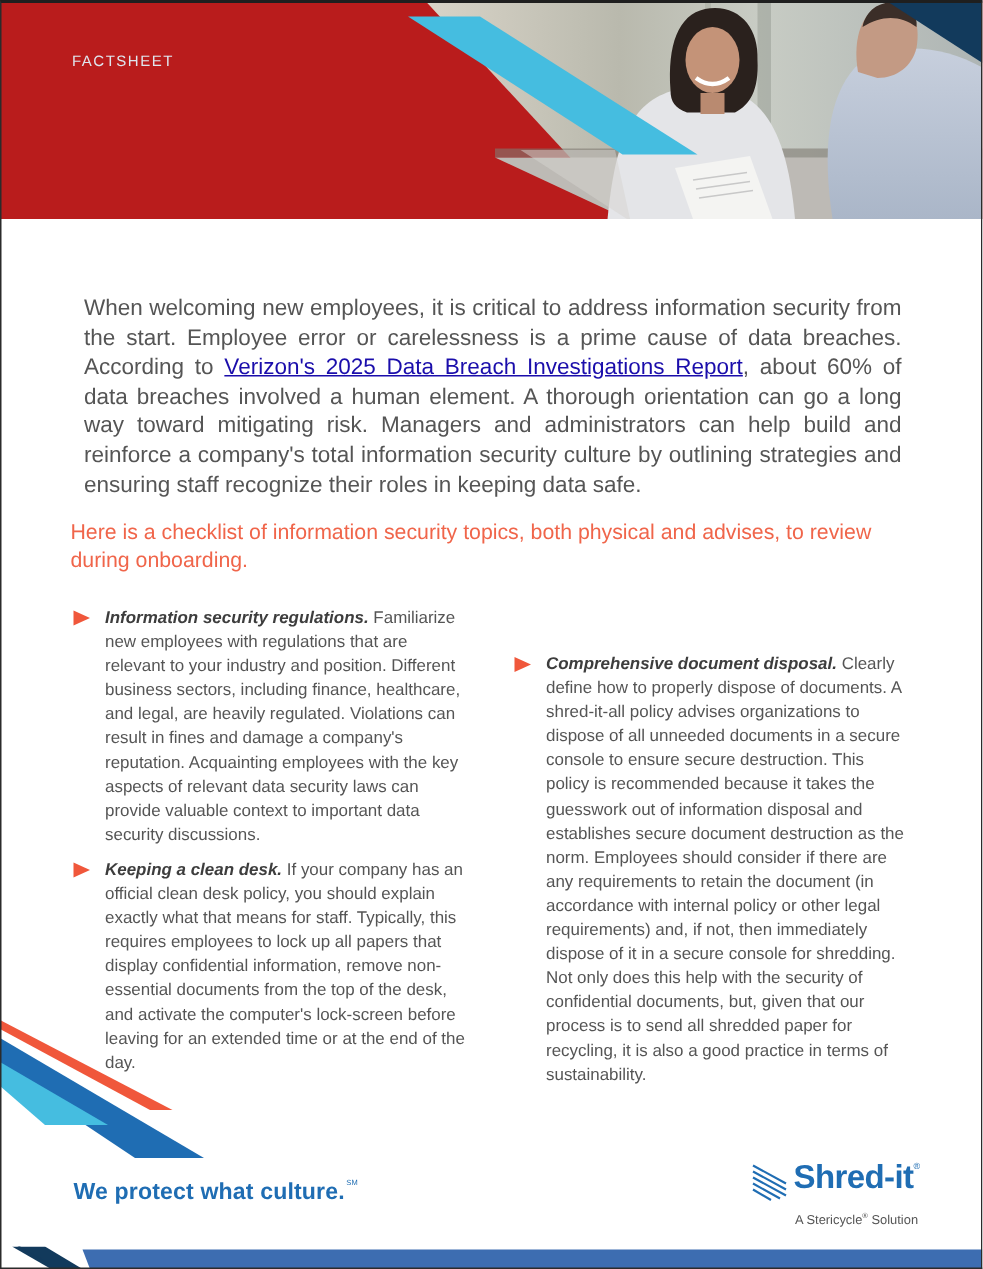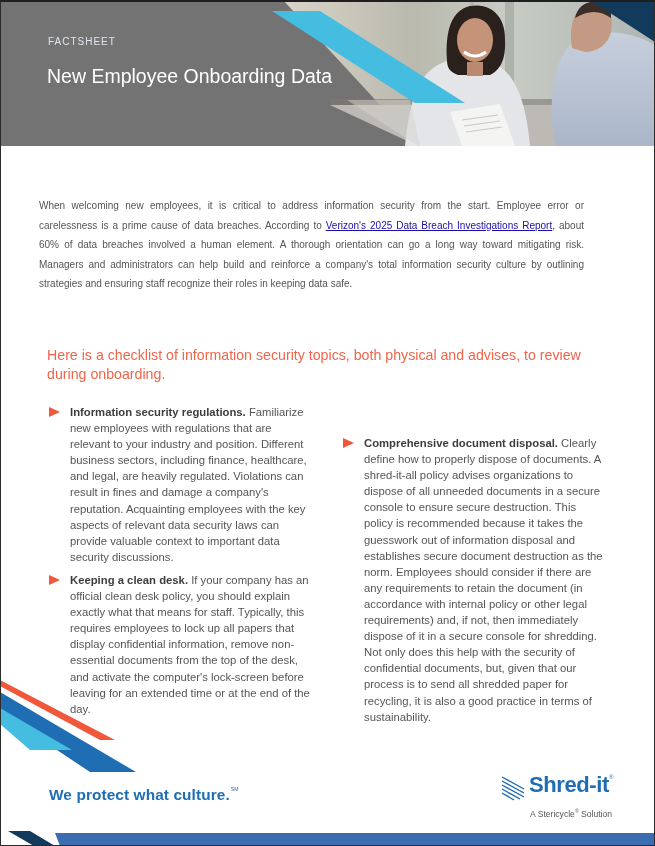--- a/index.html
+++ b/index.html
@@ -2,36 +2,36 @@
 <html><head>
   <meta charset="utf-8">
   <style>
     * { margin: 0; padding: 0; box-sizing: border-box; }
     html, body { width: 655px; height: 846px; overflow: hidden; background: #ffffff; }
     body { position: relative; font-family: "Liberation Sans", "DejaVu Sans", sans-serif; color: #4d4d4d; }
 
     .page-frame { position: absolute; inset: 0; border: 1px solid #2b2b2b; border-top: 2px solid #1f1f1f; pointer-events: none; z-index: 20; }
 
     
-    .header { position: absolute; left: 0; top: 0; width: 655px; height: 146px; background: #737373; overflow: hidden; }
+    .header { position: absolute; left: 0; top: 0; width: 655px; height: 146px; background: #b91c1c; overflow: hidden; }
     .header-photo { position: absolute; left: 0; top: 0; width: 655px; height: 146px; }
     .eyebrow { position: absolute; left: 48px; top: 36px; font-size: 10px; letter-spacing: 1px; color: #dfe6ee; }
     .title { position: absolute; left: 47px; top: 64px; width: 330px; font-size: 19.5px; line-height: 25px; color: #ffffff; font-weight: normal; }
 
     
-    .intro { position: absolute; left: 39px; top: 196px; width: 545px; font-size: 10px; line-height: 19.6px; color: #555555; text-align: justify; }
+    .intro { position: absolute; left: 56px; top: 196px; width: 545px; font-size: 15px; line-height: 19.6px; color: #555555; text-align: justify; }
     .intro a { color: #1a0dab; text-decoration: underline; }
     .lead { position: absolute; left: 47px; top: 346px; width: 545px; font-size: 14.2px; line-height: 19px; color: #f0654a; }
 
     .col { position: absolute; top: 404px; width: 262px; }
     .col-left { left: 48px; }
     .col-right { left: 342px; margin-top: 31px; }
     .item { position: relative; padding-left: 22px; font-size: 11.3px; line-height: 16.1px; color: #555555; margin-bottom: 7px; }
     .item .arrow { position: absolute; left: 1px; top: 3px; width: 0; height: 0; border-top: 5px solid transparent; border-bottom: 5px solid transparent; border-left: 11px solid #f0573b; }
-    .item b { color: #3d3d3d; font-weight: bold; }
+    .item b { color: #3d3d3d; font-weight: bold; font-style: italic; }
 
     
     .footer-stripes { position: absolute; left: 0; top: 680px; width: 150px; height: 100px; }
     .tagline { position: absolute; left: 49px; top: 786px; font-size: 15.4px; font-weight: bold; color: #1f6db3; letter-spacing: 0.1px; }
     .tagline sup { font-size: 5px; font-weight: normal; vertical-align: 9px; margin-left: 1px; }
     .logo { position: absolute; left: 500px; top: 771px; width: 135px; height: 50px; }
     .logo-mark { position: absolute; left: 0; top: 4px; width: 26px; height: 26px; }
     .logo-word { position: absolute; left: 29px; top: 1px; font-size: 22px; font-weight: bold; color: #1f6db3; letter-spacing: -0.4px; }
     .logo-word sup { font-size: 6px; vertical-align: 13px; font-weight: normal; }
     .logo-sub { position: absolute; left: 30px; top: 37px; font-size: 8.6px; color: #555555; white-space: nowrap; }
@@ -82,21 +82,21 @@
     <polygon points="590,0 655,0 655,42" fill="#123a5c"></polygon>
 
     <polygon points="272,11 320,11 465,103 415,103" fill="#45bde0"></polygon>
 
     <polygon points="283,0 296,0 296,0" fill="#123a5c"></polygon>
     <polygon points="345,100 415,103 418,146 430,146 393,146" fill="#123a5c" opacity="0"></polygon>
     <polygon points="347,100 410,100 420,146 418,146" fill="#d6d3cf" opacity="0.5"></polygon>
   </svg>
   <div class="eyebrow">FACTSHEET</div>
   <h1 class="title">
-    <span>New Employee Onboarding Data</span><br>
+    <br>
   </h1>
 </div>
 
 <p class="intro"><span>When welcoming new employees, it is critical to address information security from the start. Employee error or carelessness is a prime cause of data breaches. According to </span><a href="#">Verizon's 2025 Data Breach Investigations Report</a><span>, about 60% of data breaches involved a human element. A thorough orientation can go a long way toward mitigating risk. Managers and administrators can help build and reinforce a company's total information security culture by outlining strategies and ensuring staff recognize their roles in keeping data safe.</span></p>
 
 <p class="lead">Here is a checklist of information security topics, both physical and advises, to review during onboarding.</p>
 
 <div class="col col-left">
   <div class="item">
     <span class="arrow"></span>

